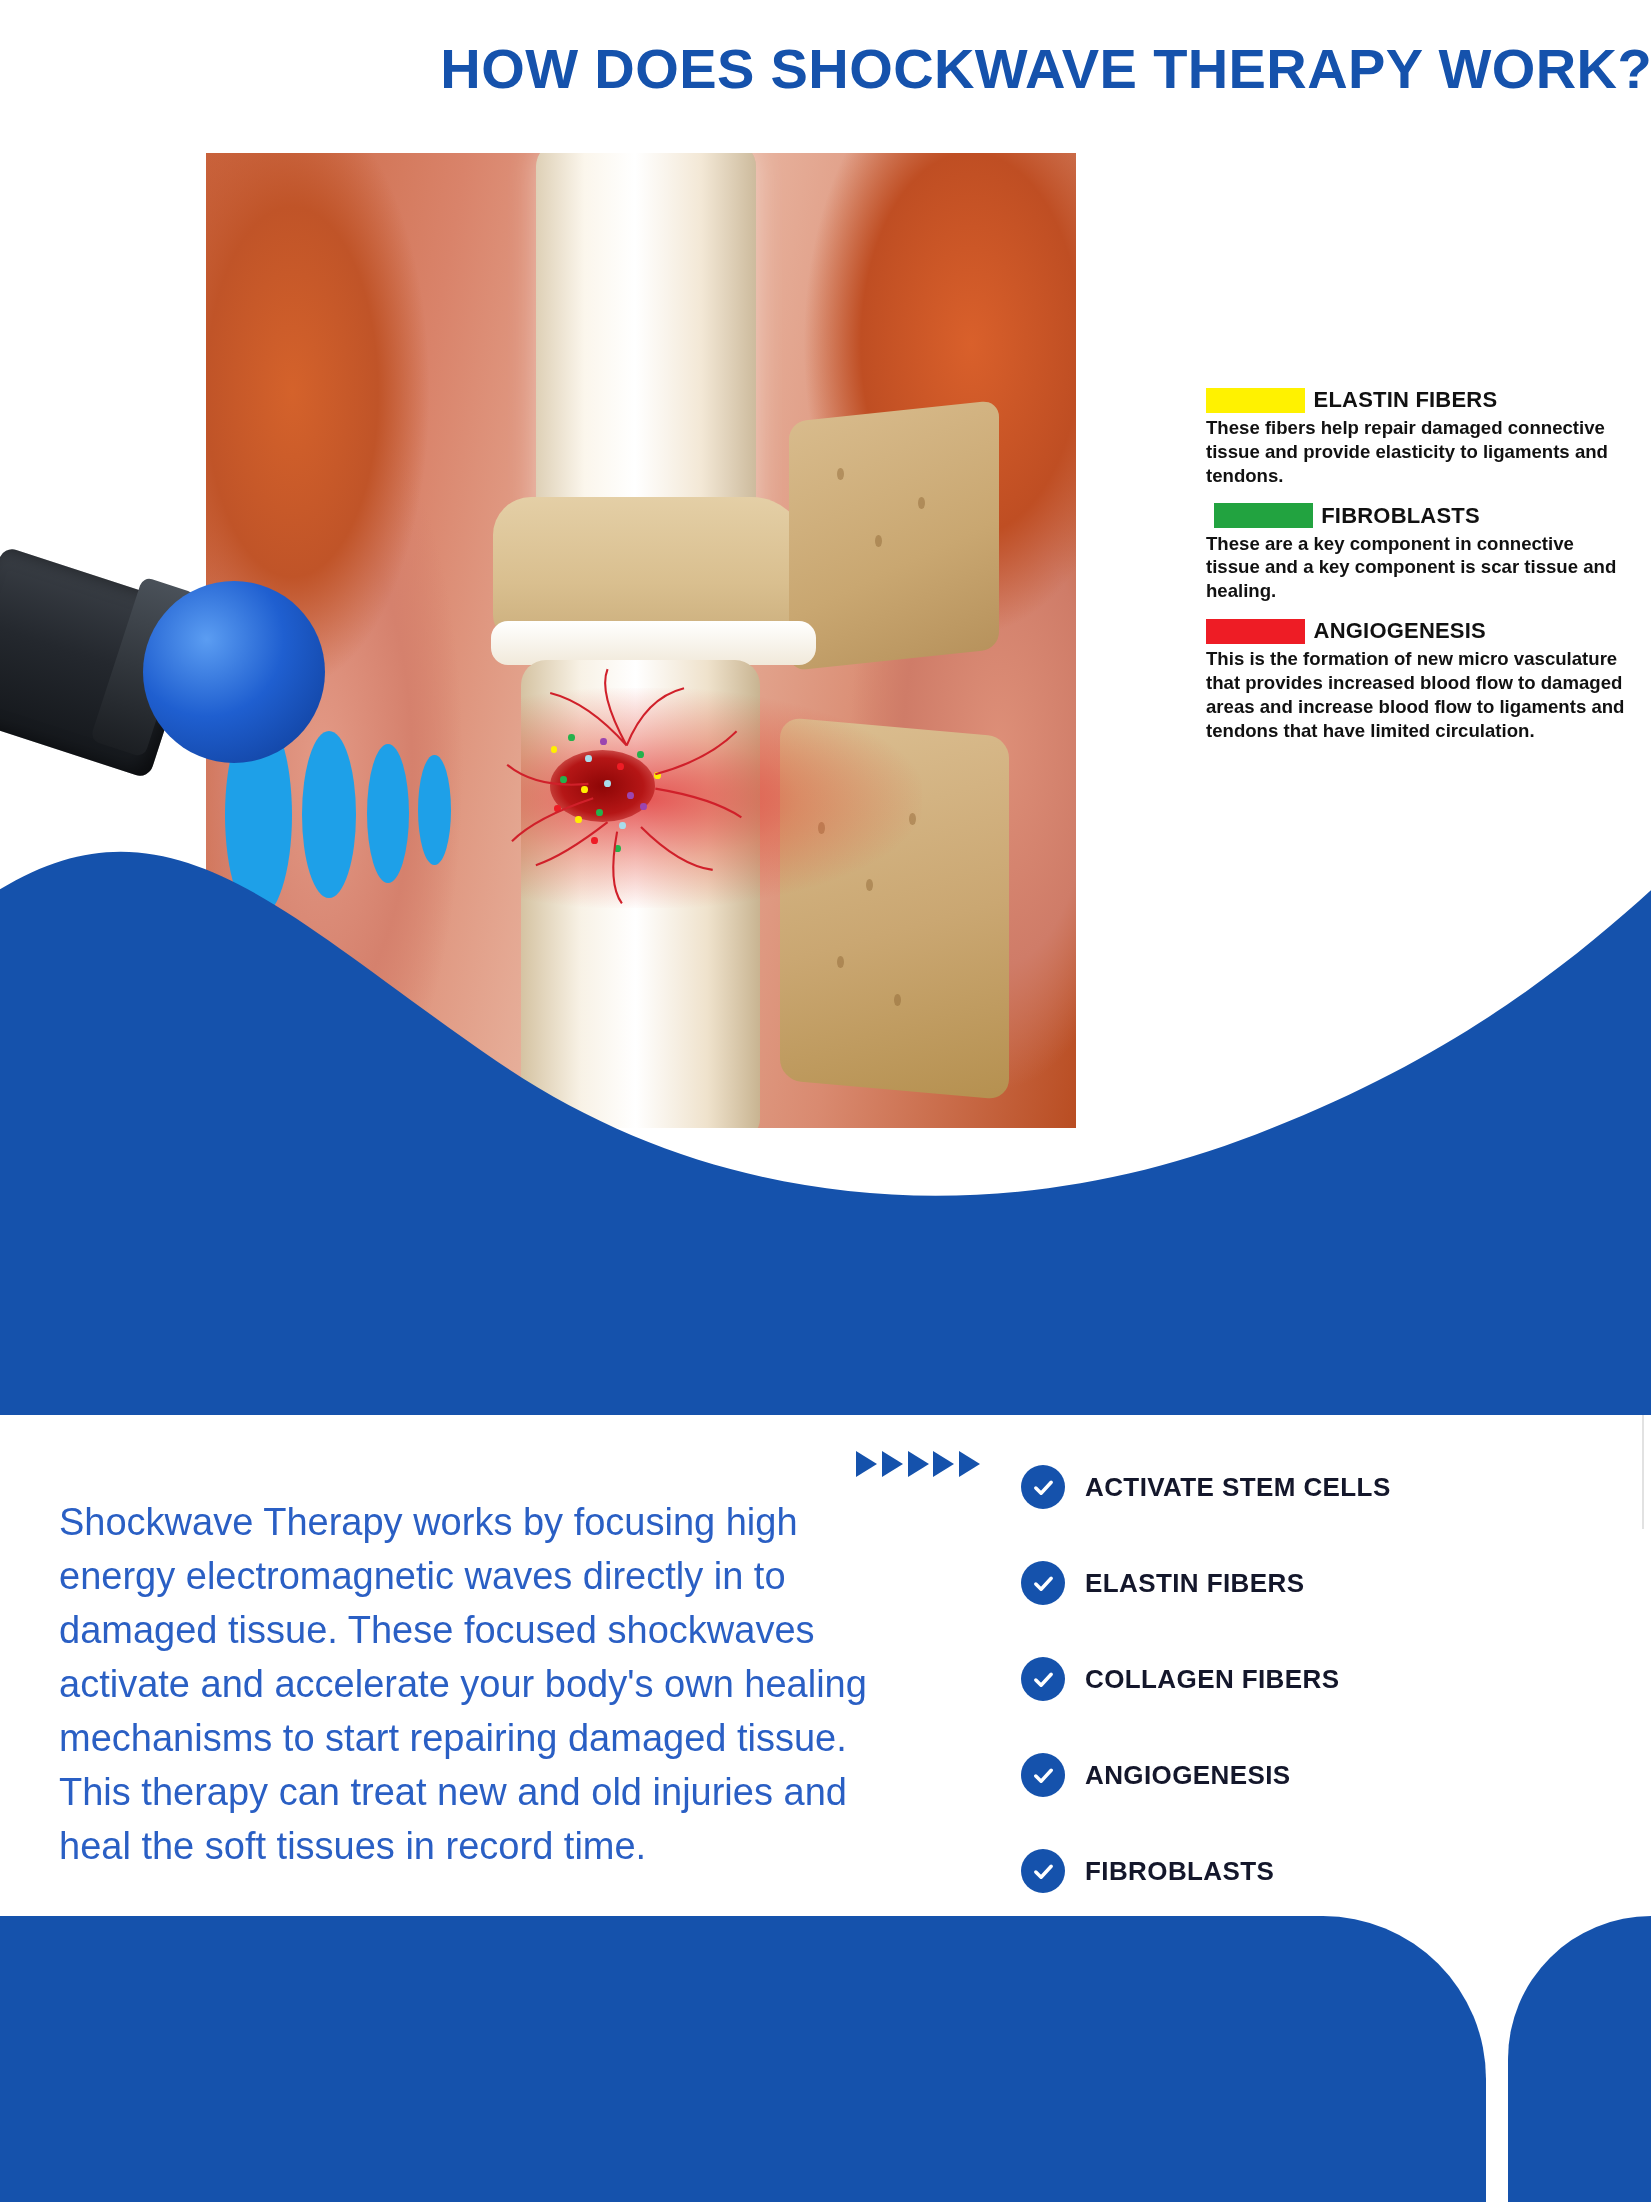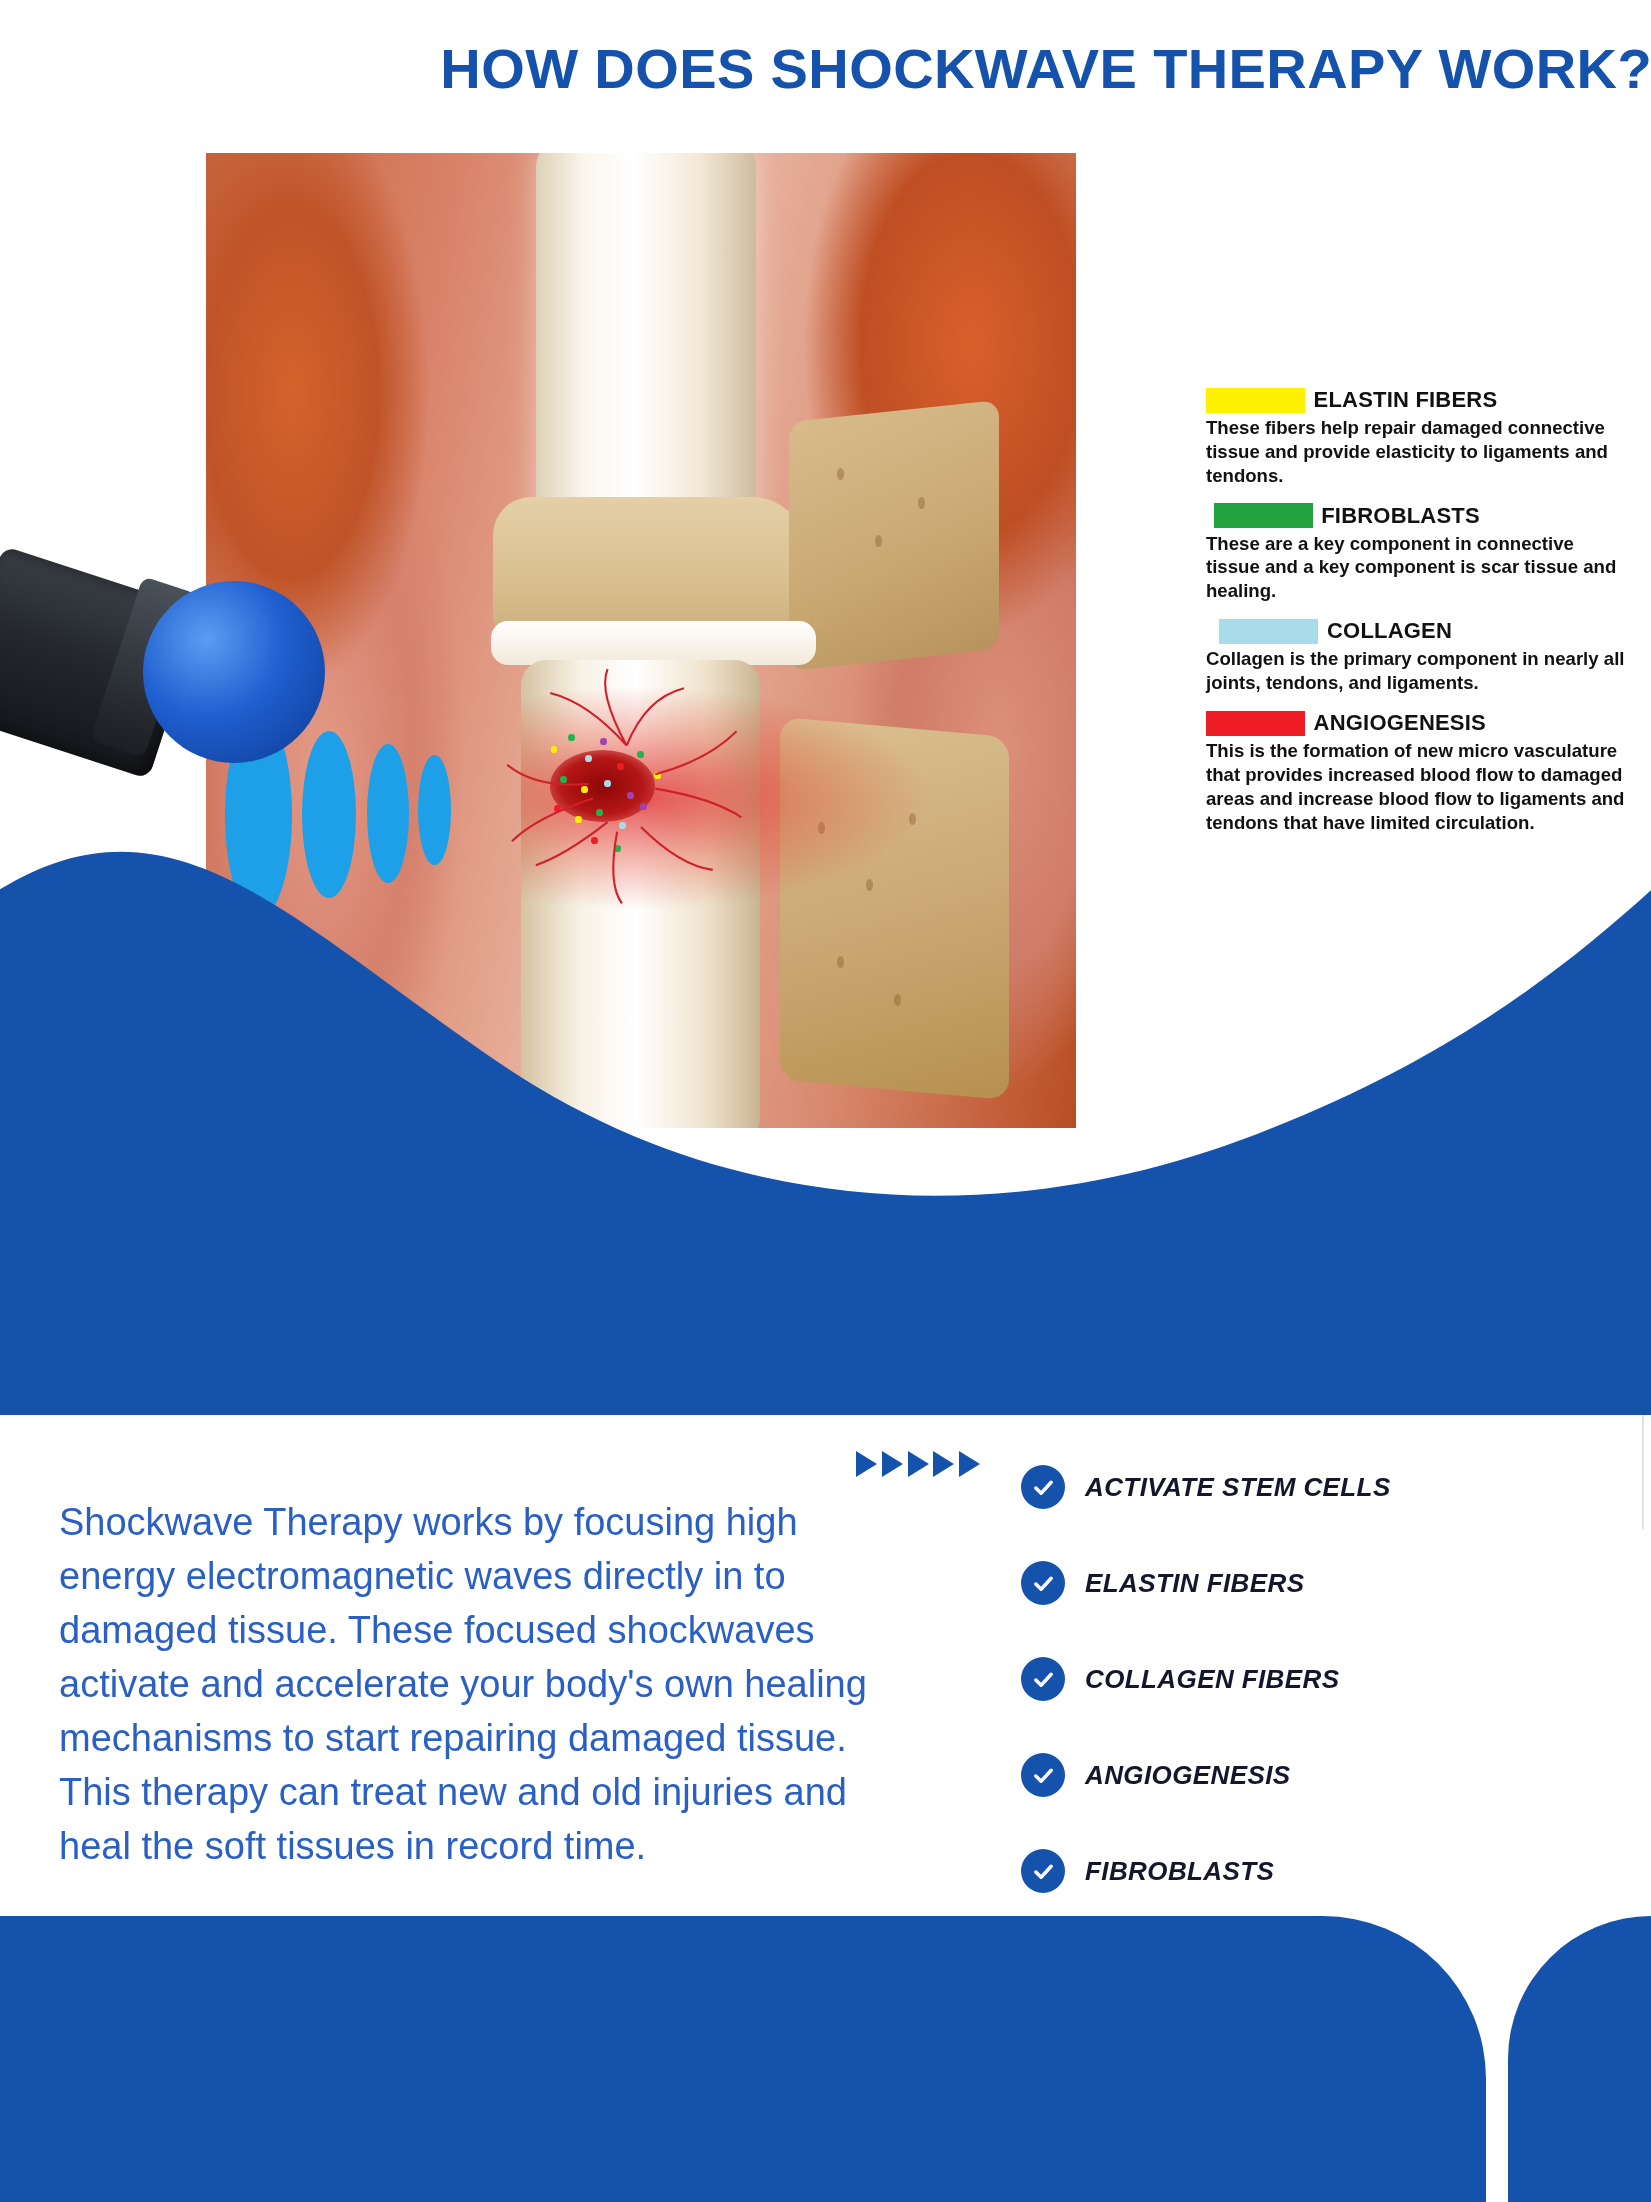--- a/index.html
+++ b/index.html
@@ -213,21 +213,20 @@
   .checklist {
     position: absolute;
     left: 1021px;
     top: 1439px;
     width: 593px;
   }
   .check-row {
     display: flex;
     align-items: center;
     height: 96px;
-    font-style: italic;
   }
   .check-circle {
     width: 44px;
     height: 44px;
     border-radius: 50%;
     background: #1552ac;
     display: flex;
     align-items: center;
     justify-content: center;
     flex: 0 0 auto;
@@ -360,27 +359,20 @@
   </div>
 
   <div class="legend-item">
     <div class="legend-head">
       <div class="legend-swatch" style="background:#22a340;margin-left:7.6px;"></div>
       <div class="legend-label">FIBROBLASTS</div>
     </div>
     <div class="legend-desc">These are a key component in connective tissue and a key component is scar tissue and healing.</div>
   </div>
 
-  <div class="legend-item">
-    <div class="legend-head">
-      <div class="legend-swatch" style="background:#a9dcea;margin-left:13.4px;"></div>
-      <div class="legend-label">COLLAGEN</div>
-    </div>
-    <div class="legend-desc">Collagen is the primary component in nearly all joints, tendons, and ligaments.</div>
-  </div>
 
 
   <div class="legend-item">
     <div class="legend-head">
       <div class="legend-swatch" style="background:#ee1c25;"></div>
       <div class="legend-label">ANGIOGENESIS</div>
     </div>
     <div class="legend-desc">This is the formation of new micro vasculature that provides increased blood flow to damaged areas and increase blood flow to ligaments and tendons that have limited circulation.</div>
   </div>
 

